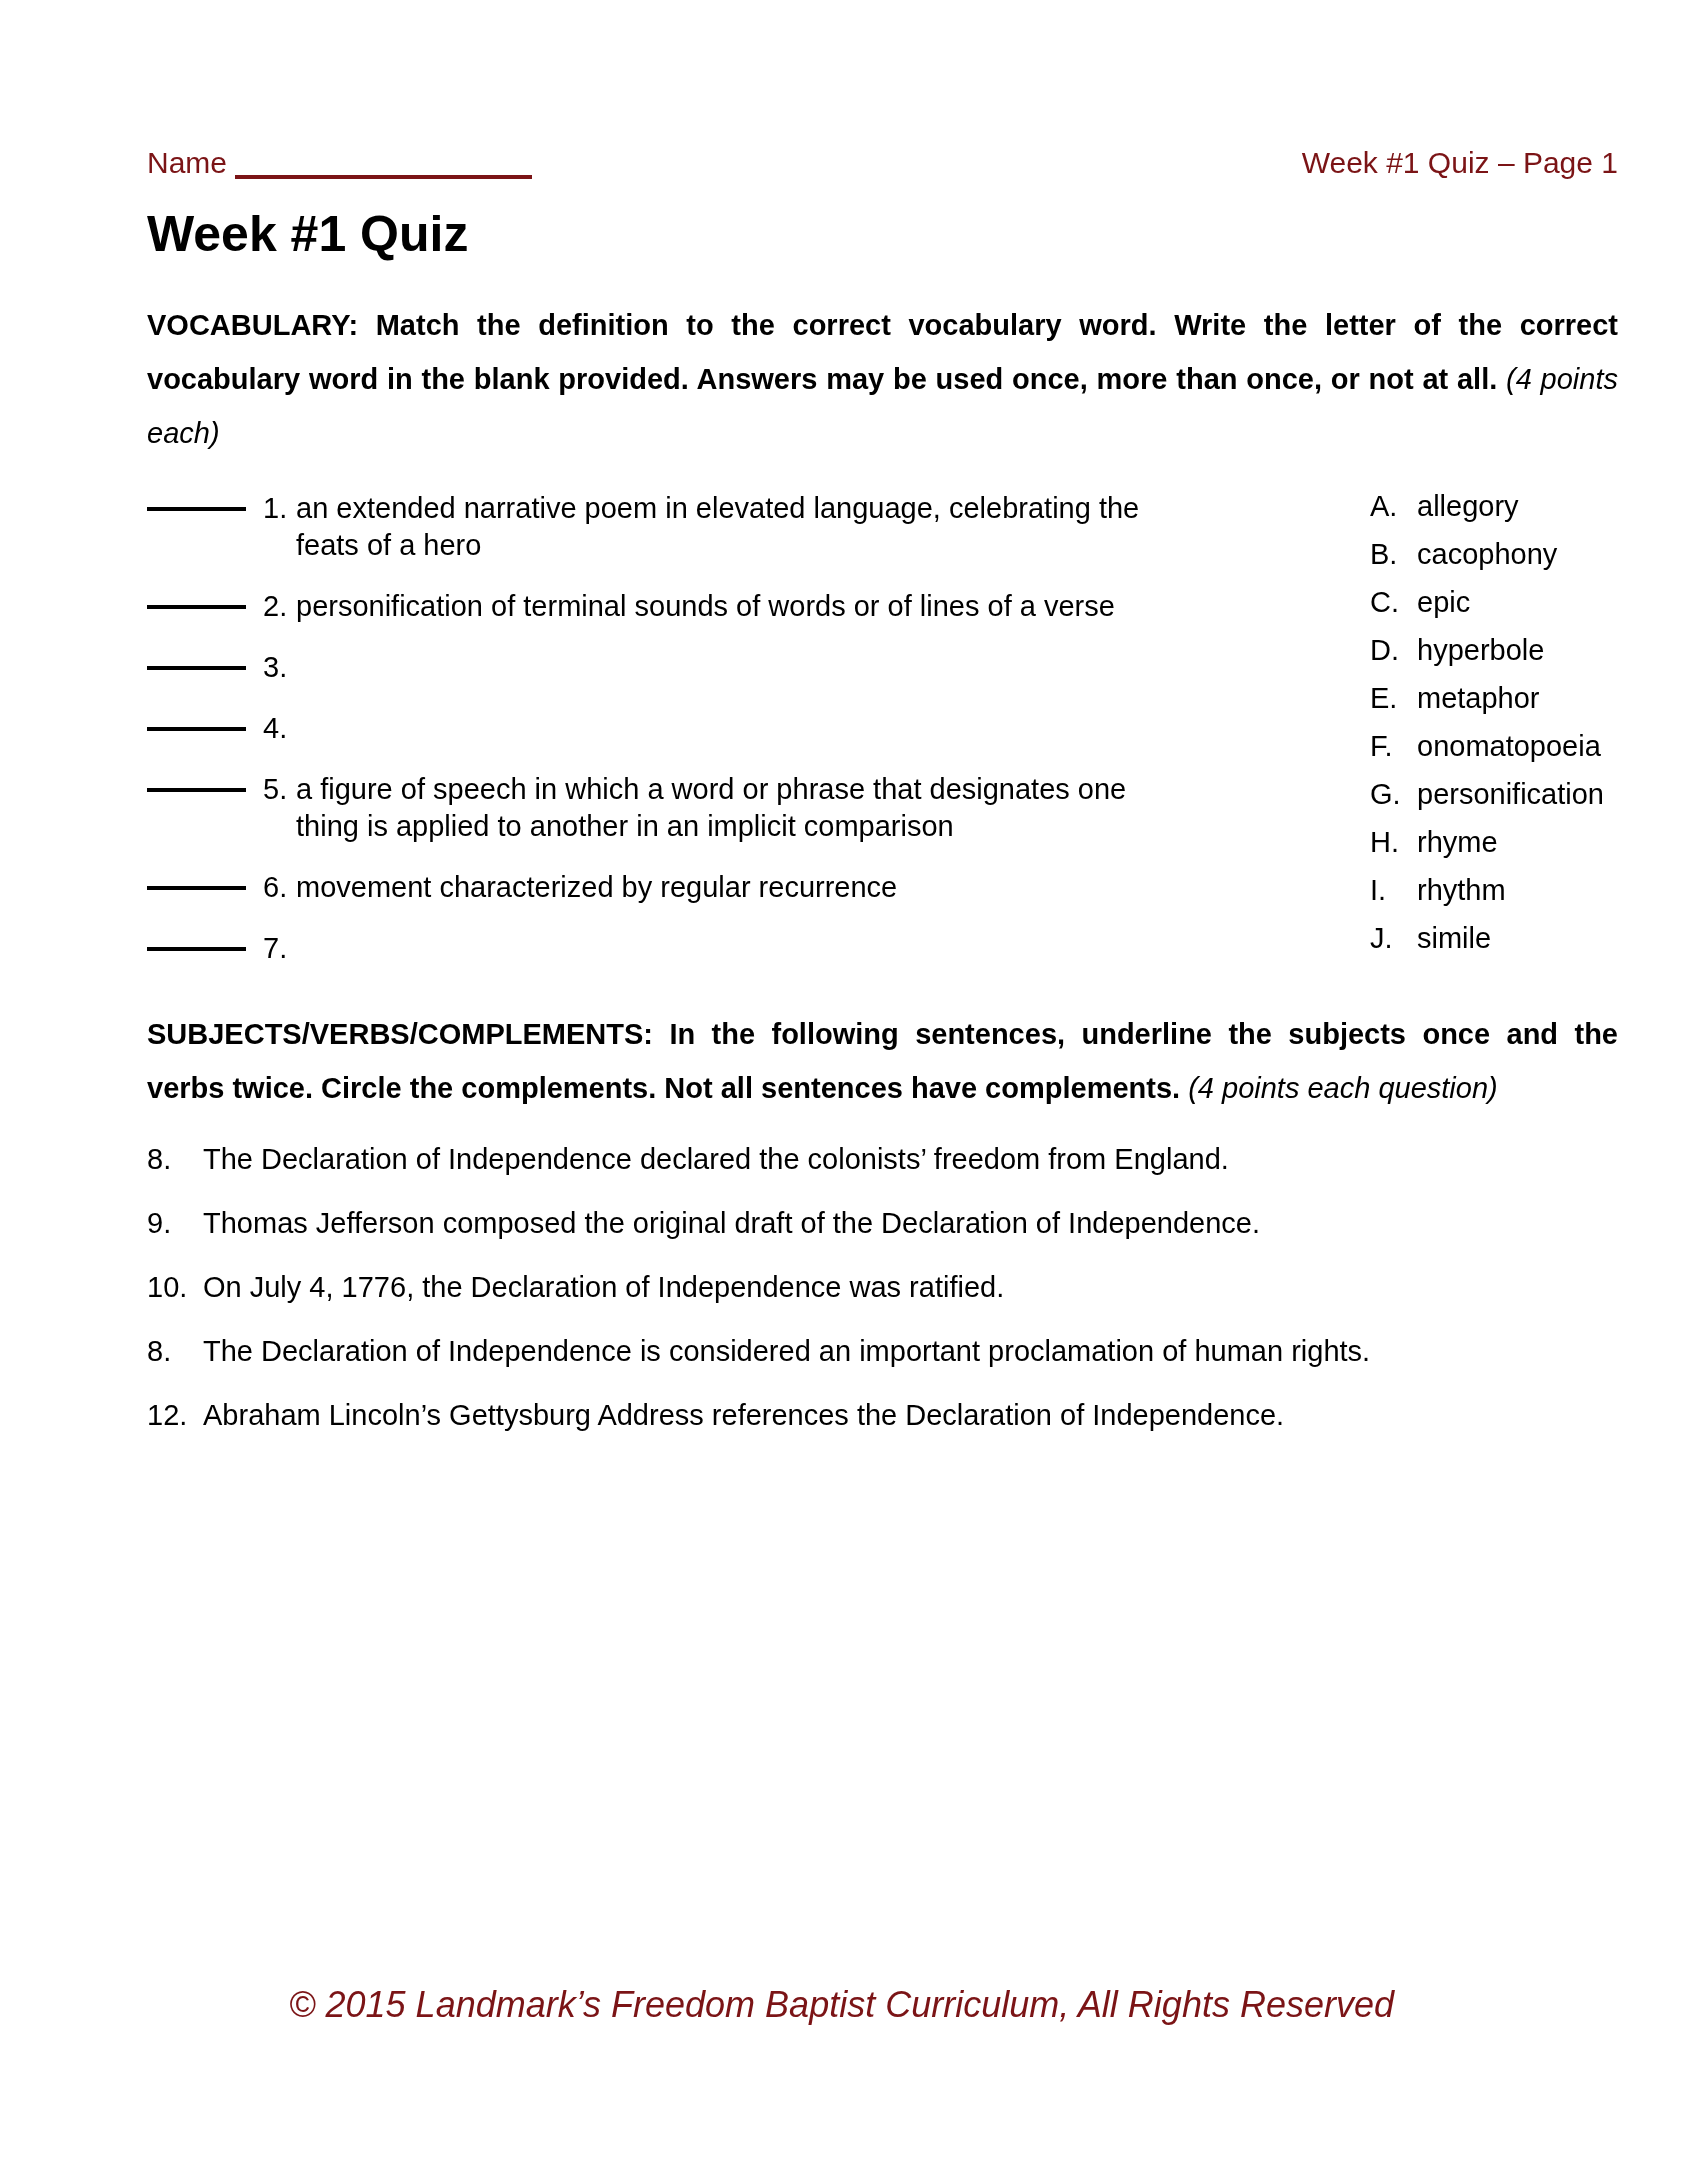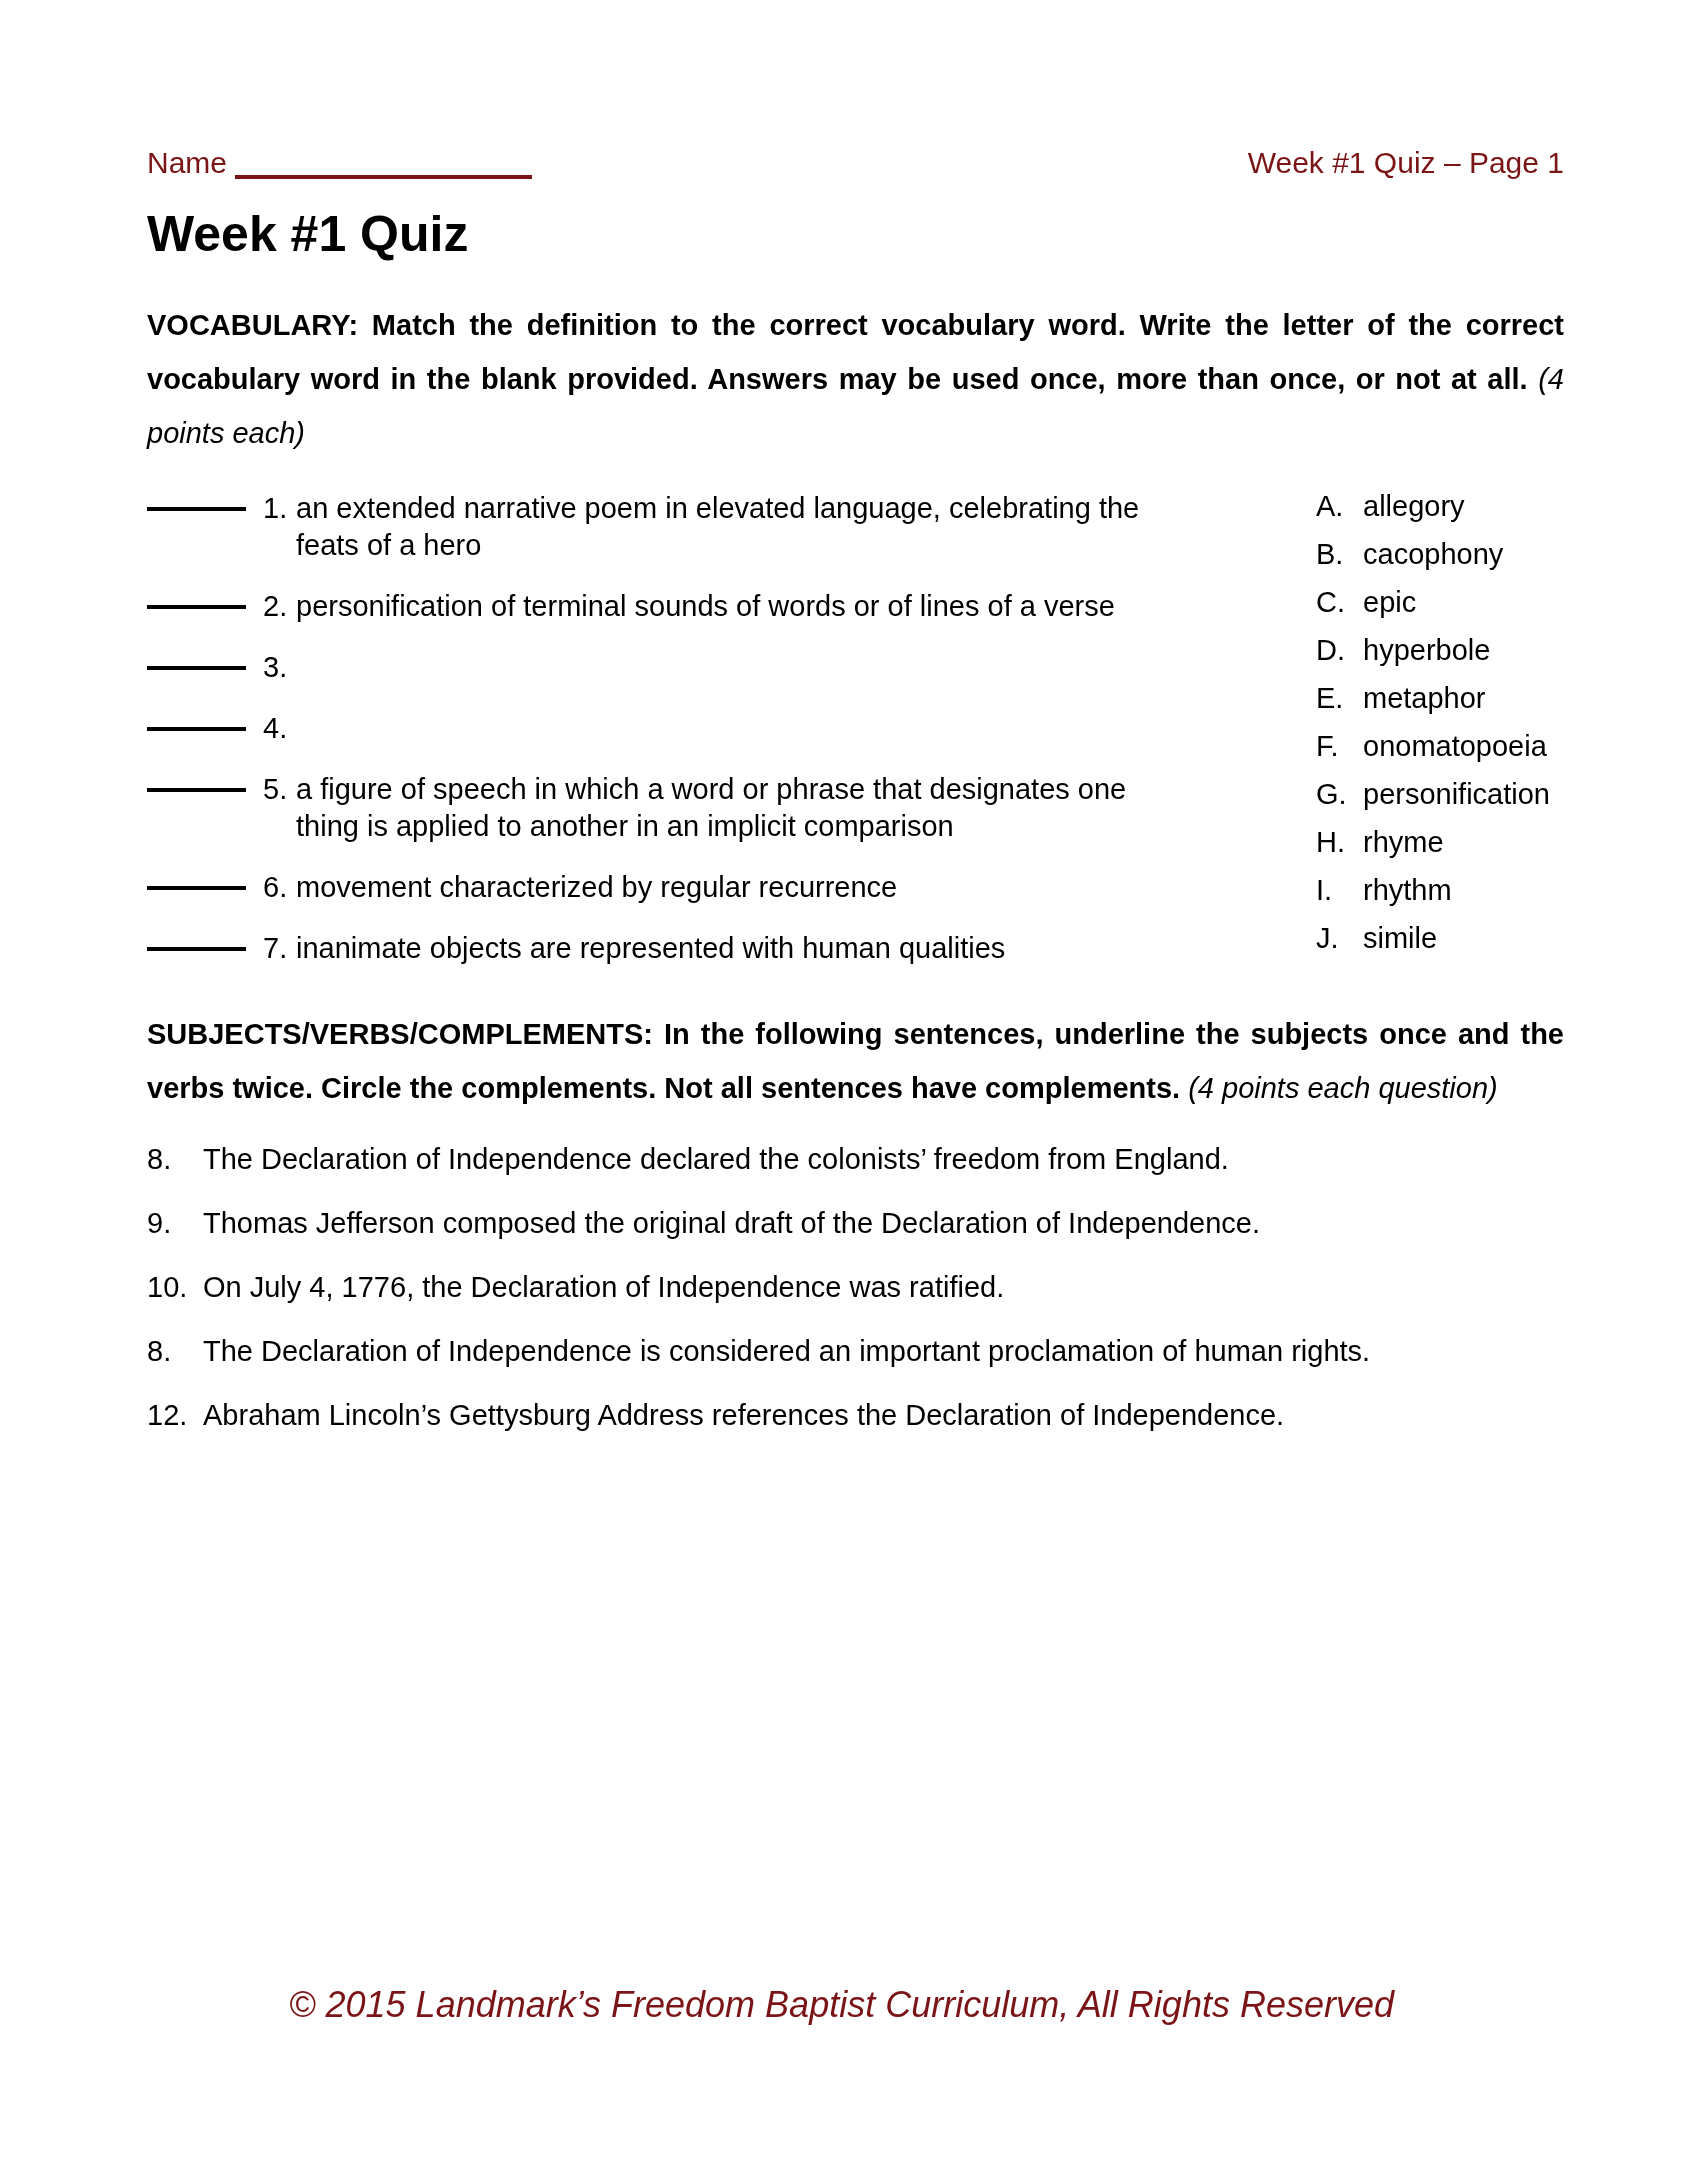--- a/index.html
+++ b/index.html
@@ -8,21 +8,21 @@
   }
   *{ margin:0; padding:0; box-sizing:border-box; }
   html,body{ background:#888; }
   .page{
     position:relative;
     width:1683px; height:2178px;
     margin:0 auto;
     background:#ffffff;
     font-family:"Liberation Sans", sans-serif;
     color:var(--ink);
-    padding:145px 119px 0 147px;
+    padding:145px 65px 0 147px;
     overflow:hidden;
   }
   
   .hdr{
     display:flex; justify-content:space-between; align-items:baseline;
     font-size:30px; line-height:36px; color:var(--accent);
   }
   .name-wrap{ white-space:nowrap; }
   .name-line{
     display:inline-block; width:297px; height:4px;
@@ -114,21 +114,20 @@
         <span>a figure of speech in which a word or phrase that designates one thing is applied to another in an implicit comparison</span>
       </div>
       <div class="vocab-item">
         <span class="blank"></span>
         <span class="vnum">6.</span>
         <span>movement characterized by regular recurrence</span>
       </div>
       <div class="vocab-item">
         <span class="blank"></span>
         <span class="vnum">7.</span>
-        <span>inanimate objects are represented with human qualities</span>
       </div>
     </div>
 
     <div class="word-bank">
       <div class="wb-row">
         <span class="wb-letter">A.</span>
         <span>allegory</span>
       </div>
       <div class="wb-row">
         <span class="wb-letter">B.</span>

